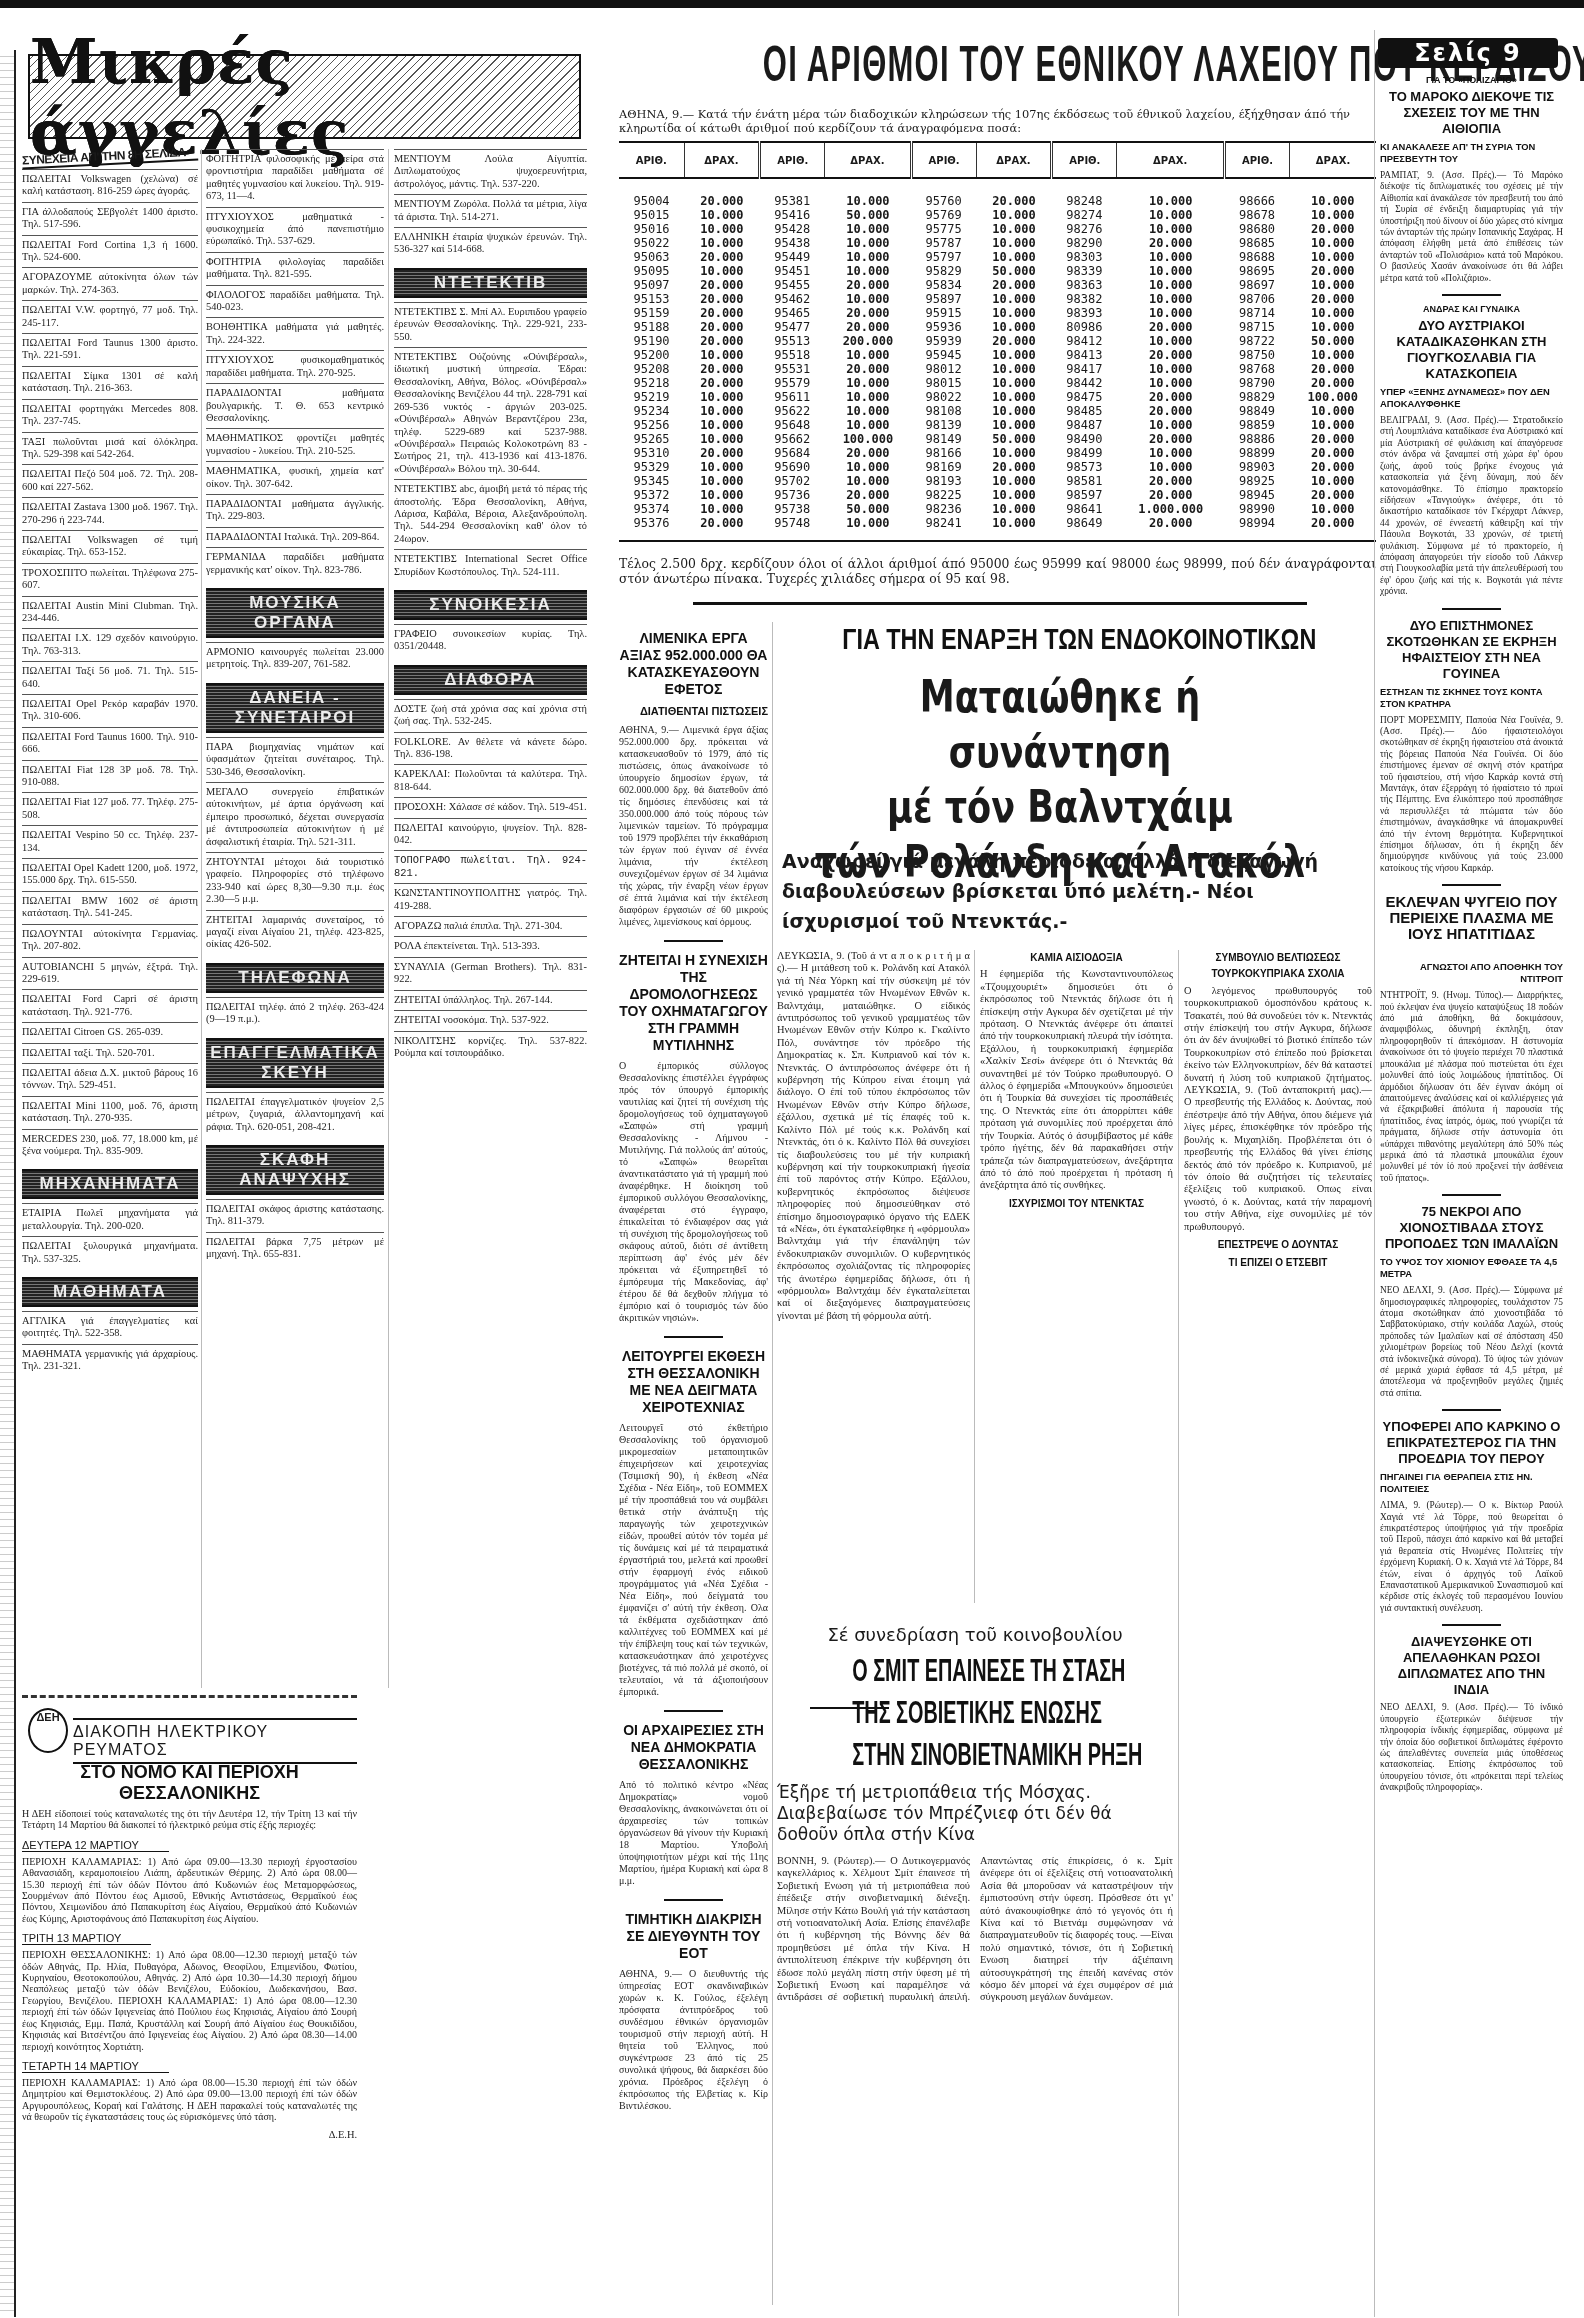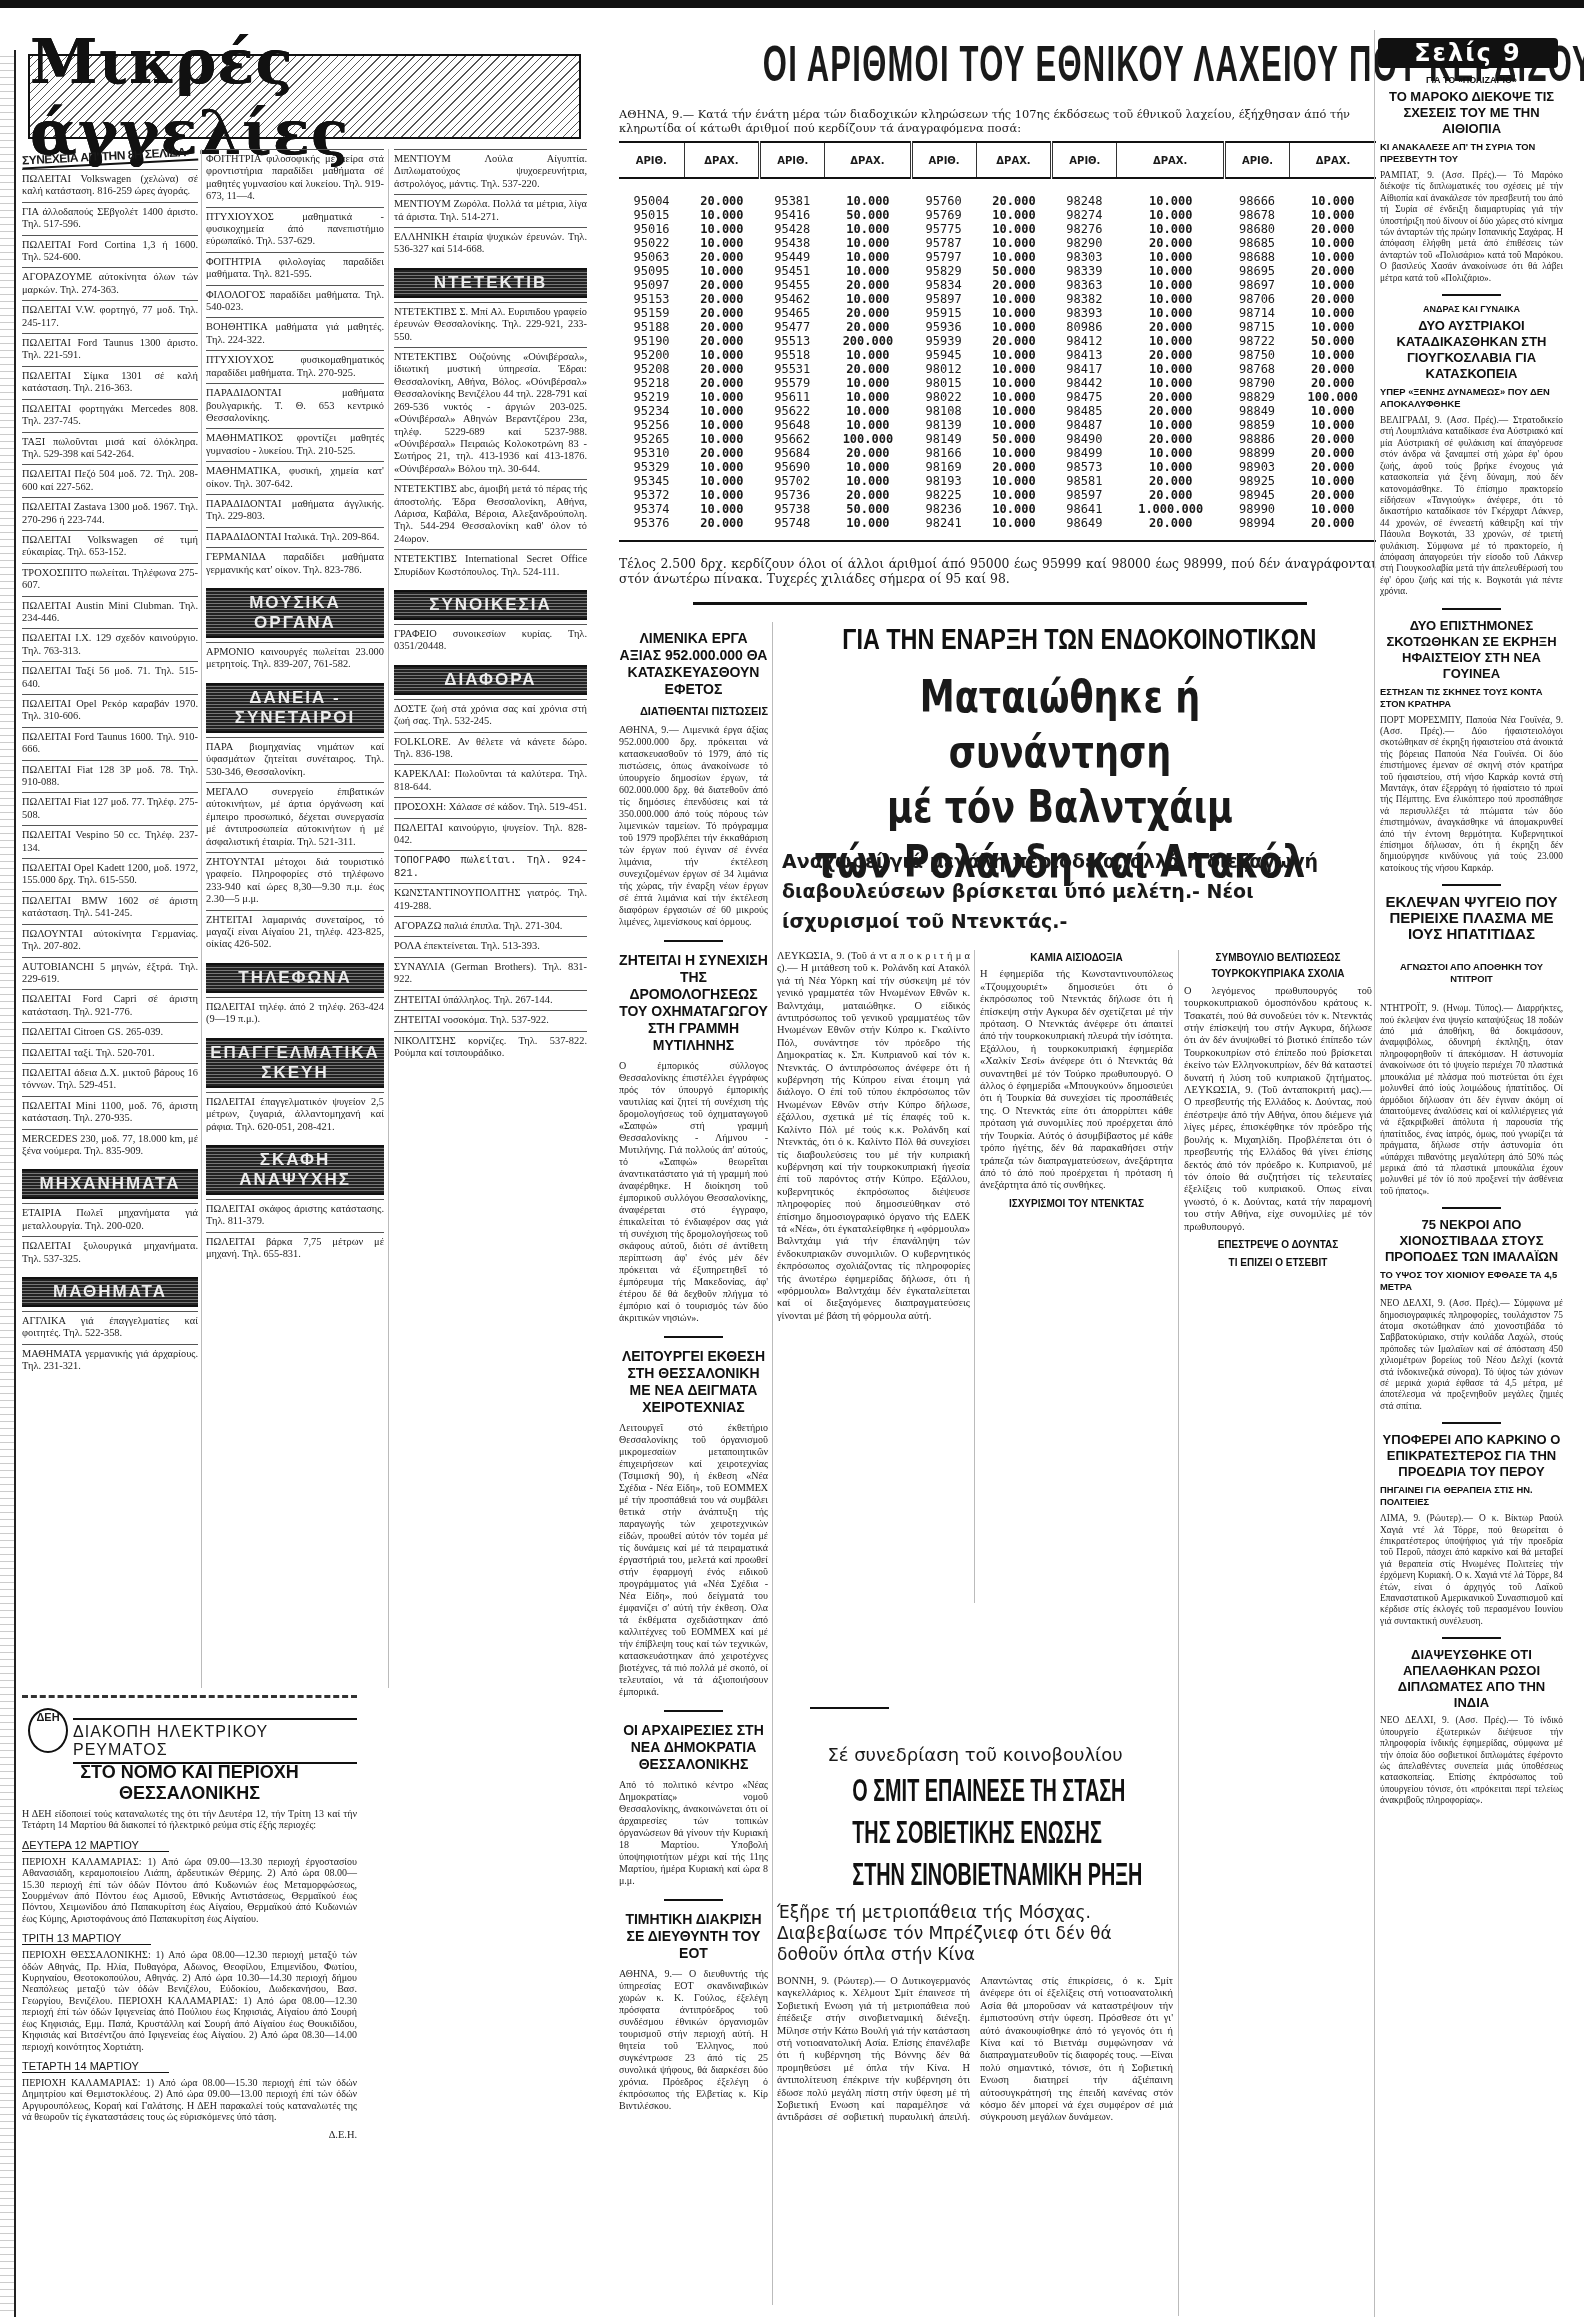--- a/index.html
+++ b/index.html
@@ -518,21 +518,21 @@
 <div class="abs colsep" style="left:1178px;top:950px;height:1366px;"></div>
 <div class="abs txt" style="left:1184px;top:950px;width:188px;">
   <div class="hl" style="font-size:10px;margin:2px 0 4px;">ΣΥΜΒΟΥΛΙΟ ΒΕΛΤΙΩΣΕΩΣ</div>
   <div class="hl" style="font-size:10px;margin:2px 0 4px;">ΤΟΥΡΚΟΚΥΠΡΙΑΚΑ ΣΧΟΛΙΑ</div>
   <div>Ο λεγόμενος πρωθυπουργός τοῦ τουρκοκυπριακοῦ όμοσπόνδου κράτους κ. Τσακατέι, πού θά συνοδεύει τόν κ. Ντενκτάς στήν έπίσκεψή του στήν Αγκυρα, δήλωσε ότι άν δέν άνυψωθεί τό βιοτικό έπίπεδο τών Τουρκοκυπρίων στό έπίπεδο πού βρίσκεται έκείνο τών Ελληνοκυπρίων, δέν θά καταστεί δυνατή ή λύση τοῦ κυπριακοῦ ζητήματος. ΛΕΥΚΩΣΙΑ, 9. (Τοῦ άνταποκριτή μας).— Ο πρεσβευτής τής Ελλάδος κ. Δούντας, πού έπέστρεψε άπό τήν Αθήνα, όπου διέμενε γιά λίγες μέρες, έπισκέφθηκε τόν πρόεδρο τής βουλής κ. Μιχαηλίδη. Προβλέπεται ότι ό πρεσβευτής τής Ελλάδος θά γίνει έπίσης δεκτός άπό τόν πρόεδρο κ. Κυπριανοῦ, μέ τόν όποίο θά συζητήσει τίς τελευταίες έξελίξεις τοῦ κυπριακοῦ. Οπως είναι γνωστό, ό κ. Δούντας, κατά τήν παραμονή του στήν Αθήνα, είχε συνομιλίες μέ τόν πρωθυπουργό.</div>
   <div class="hl" style="font-size:10px;margin:6px 0 4px;">ΕΠΕΣΤΡΕΨΕ Ο ΔΟΥΝΤΑΣ</div>
   <div class="hl" style="font-size:10px;margin:6px 0 4px;">ΤΙ ΕΠΙΖΕΙ Ο ΕΤΣΕΒΙΤ</div>
 </div>
 
 <div class="abs rule" style="left:810px;top:1707px;width:79px;height:2px;"></div>
-<div class="abs" style="left:777px;top:1744px;width:396px;">
+<div class="abs" style="left:777px;top:1624px;width:396px;">
   <div style="font-family:'DejaVu Sans',sans-serif;font-size:18px;text-align:center;">Σέ συνεδρίαση τοῦ κοινοβουλίου</div>
   <div class="hl" style="font-size:32px;line-height:42px;transform:scaleX(0.62);transform-origin:center top;white-space:nowrap;margin-top:4px;height:129px;">
     <div>Ο ΣΜΙΤ ΕΠΑΙΝΕΣΕ ΤΗ ΣΤΑΣΗ</div>
     <div>ΤΗΣ ΣΟΒΙΕΤΙΚΗΣ ΕΝΩΣΗΣ</div>
     <div>ΣΤΗΝ ΣΙΝΟΒΙΕΤΝΑΜΙΚΗ ΡΗΞΗ</div>
   </div>
   <div style="font-family:'DejaVu Sans',sans-serif;font-size:17px;line-height:21px;margin-top:4px;">Έξῆρε τή μετριοπάθεια τής Μόσχας. Διαβεβαίωσε τόν Μπρέζνιεφ ότι δέν θά δοθοῦν όπλα στήν Κίνα</div>
   <div class="txt" style="margin-top:10px;column-count:2;column-gap:10px;height:248px;">ΒΟΝΝΗ, 9. (Ρώυτερ).— Ο Δυτικογερμανός καγκελλάριος κ. Χέλμουτ Σμίτ έπαινεσε τή Σοβιετική Ενωση γιά τή μετριοπάθεια πού έπέδειξε στήν σινοβιετναμική διένεξη. Μίλησε στήν Κάτω Βουλή γιά τήν κατάσταση στή νοτιοανατολική Ασία. Επίσης έπανέλαβε ότι ή κυβέρνηση τής Βόννης δέν θά προμηθεύσει μέ όπλα τήν Κίνα. Η άντιπολίτευση έπέκρινε τήν κυβέρνηση ότι έδωσε πολύ μεγάλη πίστη στήν ύφεση μέ τή Σοβιετική Ενωση καί παραμέλησε νά άντιδράσει σέ σοβιετική πυραυλική άπειλή. Απαντώντας στίς έπικρίσεις, ό κ. Σμίτ άνέφερε ότι οί έξελίξεις στή νοτιοανατολική Ασία θά μποροῦσαν νά καταστρέψουν τήν έμπιστοσύνη στήν ύφεση. Πρόσθεσε ότι γι' αύτό άνακουφίσθηκε άπό τό γεγονός ότι ή Κίνα καί τό Βιετνάμ συμφώνησαν νά διαπραγματευθοῦν τίς διαφορές τους. —Είναι πολύ σημαντικό, τόνισε, ότι ή Σοβιετική Ενωση διατηρεί τήν άξιέπαινη αύτοσυγκράτησή της έπειδή κανένας στόν κόσμο δέν μπορεί νά έχει συμφέρον σέ μιά σύγκρουση μεγάλων δυνάμεων.</div>
 </div>
 
@@ -546,21 +546,21 @@
     <div class="hl" style="font-size:9px;margin-bottom:4px;">ΑΝΔΡΑΣ ΚΑΙ ΓΥΝΑΙΚΑ</div>
     <div class="hl" style="font-size:13px;line-height:16px;margin-bottom:4px;">ΔΥΟ ΑΥΣΤΡΙΑΚΟΙ ΚΑΤΑΔΙΚΑΣΘΗΚΑΝ ΣΤΗ ΓΙΟΥΓΚΟΣΛΑΒΙΑ ΓΙΑ ΚΑΤΑΣΚΟΠΕΙΑ</div>
     <div class="hl" style="font-size:9.4px;line-height:12px;text-align:left;margin-bottom:5px;">ΥΠΕΡ «ΞΕΝΗΣ ΔΥΝΑΜΕΩΣ» ΠΟΥ ΔΕΝ ΑΠΟΚΑΛΥΦΘΗΚΕ</div>
     <div class="txt" style="font-size:9.4px;line-height:11.4px;">ΒΕΛΙΓΡΑΔΙ, 9. (Ασσ. Πρές).— Στρατοδικείο στή Λουμπλιάνα καταδίκασε ένα Αύστριακό καί μία Αύστριακή σέ φυλάκιση καί άπαγόρευσε στόν άνδρα νά ξαναμπεί στή χώρα έφ' όρου ζωής, άφοῦ τούς βρήκε ένοχους γιά κατασκοπεία γιά ξένη δύναμη, πού δέν κατονομάσθηκε. Τό έπίσημο πρακτορείο είδήσεων «Τανγιούγκ» άνέφερε, ότι τό δικαστήριο καταδίκασε τόν Γκέρχαρτ Λάκνερ, 44 χρονών, σέ έννεαετή κάθειρξη καί τήν Πάουλα Βογκοτάι, 33 χρονών, σέ τριετή φυλάκιση. Σύμφωνα μέ τό πρακτορείο, ή άπόφαση άπαγορεύει τήν είσοδο τοῦ Λάκνερ στή Γιουγκοσλαβία μετά τήν άπελευθέρωσή του έφ' όρου ζωής καί τής κ. Βογκοτάι γιά πέντε χρόνια.</div>
     <div class="rule" style="width:59px;margin:10px auto 8px;height:2px;"></div>
     <div class="hl" style="font-size:13px;line-height:16px;margin-bottom:4px;">ΔΥΟ ΕΠΙΣΤΗΜΟΝΕΣ ΣΚΟΤΩΘΗΚΑΝ ΣΕ ΕΚΡΗΞΗ ΗΦΑΙΣΤΕΙΟΥ ΣΤΗ ΝΕΑ ΓΟΥΙΝΕΑ</div>
     <div class="hl" style="font-size:9.4px;line-height:12px;text-align:left;margin-bottom:5px;">ΕΣΤΗΣΑΝ ΤΙΣ ΣΚΗΝΕΣ ΤΟΥΣ ΚΟΝΤΑ ΣΤΟΝ ΚΡΑΤΗΡΑ</div>
     <div class="txt" style="font-size:9.4px;line-height:11.4px;">ΠΟΡΤ ΜΟΡΕΣΜΠΥ, Παπούα Νέα Γουϊνέα, 9. (Ασσ. Πρές).— Δύο ήφαιστειολόγοι σκοτώθηκαν σέ έκρηξη ήφαιστείου στά άνοικτά τής βόρειας Παπούα Νέα Γουϊνέα. Οί δύο έπιστήμονες έμεναν σέ σκηνή στόν κρατήρα τοῦ ήφαιστείου, στή νήσο Καρκάρ κοντά στή Μαντάγκ, όταν έξερράγη τό ήφαίστειο τό πρωί τής Πέμπτης. Ενα έλικόπτερο πού προσπάθησε νά περισυλλέξει τά πτώματα τών δύο έπιστημόνων, άναγκάσθηκε νά άπομακρυνθεί άπό τήν έντονη θερμότητα. Κυβερνητικοί έπίσημοι δήλωσαν, ότι ή έκρηξη δέν δημιούργησε κινδύνους γιά τούς 23.000 κατοίκους τής νήσου Καρκάρ.</div>
     <div class="rule" style="width:59px;margin:10px auto 8px;height:2px;"></div>
     <div class="hl" style="font-size:15px;line-height:16px;margin-bottom:19px;">ΕΚΛΕΨΑΝ ΨΥΓΕΙΟ ΠΟΥ ΠΕΡΙΕΙΧΕ ΠΛΑΣΜΑ ΜΕ ΙΟΥΣ ΗΠΑΤΙΤΙΔΑΣ</div>
-    <div class="hl" style="font-size:9.4px;line-height:12px;text-align:center;margin-bottom:18px;">ΑΓΝΩΣΤΟΙ ΑΠΟ ΑΠΟΘΗΚΗ ΤΟΥ ΝΤΙΤΡΟΙΤ</div>
+    <div class="hl" style="font-size:9.4px;line-height:12px;text-align:right;margin-bottom:5px;">ΑΓΝΩΣΤΟΙ ΑΠΟ ΑΠΟΘΗΚΗ ΤΟΥ ΝΤΙΤΡΟΙΤ</div>
     <div class="txt" style="font-size:9.4px;line-height:11.4px;">ΝΤΗΤΡΟΪΤ, 9. (Ηνωμ. Τύπος).— Διαρρήκτες, πού έκλεψαν ένα ψυγείο καταψύξεως 18 ποδών άπό μιά άποθήκη, θά δοκιμάσουν, άναμφιβόλως, όδυνηρή έκπληξη, όταν πληροφορηθοῦν τί άπεκόμισαν. Η άστυνομία άνακοίνωσε ότι τό ψυγείο περιέχει 70 πλαστικά μπουκάλια μέ πλάσμα πού πιστεύεται ότι έχει μολυνθεί άπό ίούς λοιμώδους ήπατίτιδος. Οί άρμόδιοι δήλωσαν ότι δέν έγιναν άκόμη οί άπαιτούμενες άναλύσεις καί οί καλλιέργειες γιά νά έξακριβωθεί άπόλυτα ή παρουσία τής ήπατίτιδος, ένας ίατρός, όμως, πού γνωρίζει τά πράγματα, δήλωσε στήν άστυνομία ότι «ύπάρχει πιθανότης μεγαλύτερη άπό 50% πώς μερικά άπό τά πλαστικά μπουκάλια έχουν μολυνθεί μέ τόν ίό πού προξενεί τήν άσθένεια τοῦ ήπατος».</div>
     <div class="rule" style="width:59px;margin:10px auto 8px;height:2px;"></div>
     <div class="hl" style="font-size:13px;line-height:16px;margin-bottom:4px;">75 ΝΕΚΡΟΙ ΑΠΟ ΧΙΟΝΟΣΤΙΒΑΔΑ ΣΤΟΥΣ ΠΡΟΠΟΔΕΣ ΤΩΝ ΙΜΑΛΑΪΩΝ</div>
     <div class="hl" style="font-size:9.4px;line-height:12px;text-align:left;margin-bottom:5px;">ΤΟ ΥΨΟΣ ΤΟΥ ΧΙΟΝΙΟΥ ΕΦΘΑΣΕ ΤΑ 4,5 ΜΕΤΡΑ</div>
     <div class="txt" style="font-size:9.4px;line-height:11.4px;">ΝΕΟ ΔΕΛΧΙ, 9. (Ασσ. Πρές).— Σύμφωνα μέ δημοσιογραφικές πληροφορίες, τουλάχιστον 75 άτομα σκοτώθηκαν άπό χιονοστιβάδα τό Σαββατοκύριακο, στήν κοιλάδα Λαχώλ, στούς πρόποδες τών Ιμαλαΐων καί σέ άπόσταση 450 χιλιομέτρων βορείως τοῦ Νέου Δελχί (κοντά στά ίνδοκινεζικά σύνορα). Τό ύψος τών χιόνων σέ μερικά χωριά έφθασε τά 4,5 μέτρα, μέ άποτέλεσμα νά προξενηθοῦν μεγάλες ζημιές στά σπίτια.</div>
     <div class="rule" style="width:59px;margin:10px auto 8px;height:2px;"></div>
     <div class="hl" style="font-size:13px;line-height:16px;margin-bottom:4px;">ΥΠΟΦΕΡΕΙ ΑΠΟ ΚΑΡΚΙΝΟ Ο ΕΠΙΚΡΑΤΕΣΤΕΡΟΣ ΓΙΑ ΤΗΝ ΠΡΟΕΔΡΙΑ ΤΟΥ ΠΕΡΟΥ</div>
     <div class="hl" style="font-size:9.4px;line-height:12px;text-align:left;margin-bottom:5px;">ΠΗΓΑΙΝΕΙ ΓΙΑ ΘΕΡΑΠΕΙΑ ΣΤΙΣ ΗΝ. ΠΟΛΙΤΕΙΕΣ</div>
     <div class="txt" style="font-size:9.4px;line-height:11.4px;">ΛΙΜΑ, 9. (Ρώυτερ).— Ο κ. Βίκτωρ Ραούλ Χαγιά ντέ λά Τόρρε, πού θεωρείται ό έπικρατέστερος ύποψήφιος γιά τήν προεδρία τοῦ Περοῦ, πάσχει άπό καρκίνο καί θά μεταβεί γιά θεραπεία στίς Ηνωμένες Πολιτείες τήν έρχόμενη Κυριακή. Ο κ. Χαγιά ντέ λά Τόρρε, 84 έτών, είναι ό άρχηγός τοῦ Λαϊκοῦ Επαναστατικοῦ Αμερικανικοῦ Συνασπισμοῦ καί κέρδισε στίς έκλογές τοῦ περασμένου Ιουνίου γιά συντακτική συνέλευση.</div>
     <div class="rule" style="width:59px;margin:10px auto 8px;height:2px;"></div>

